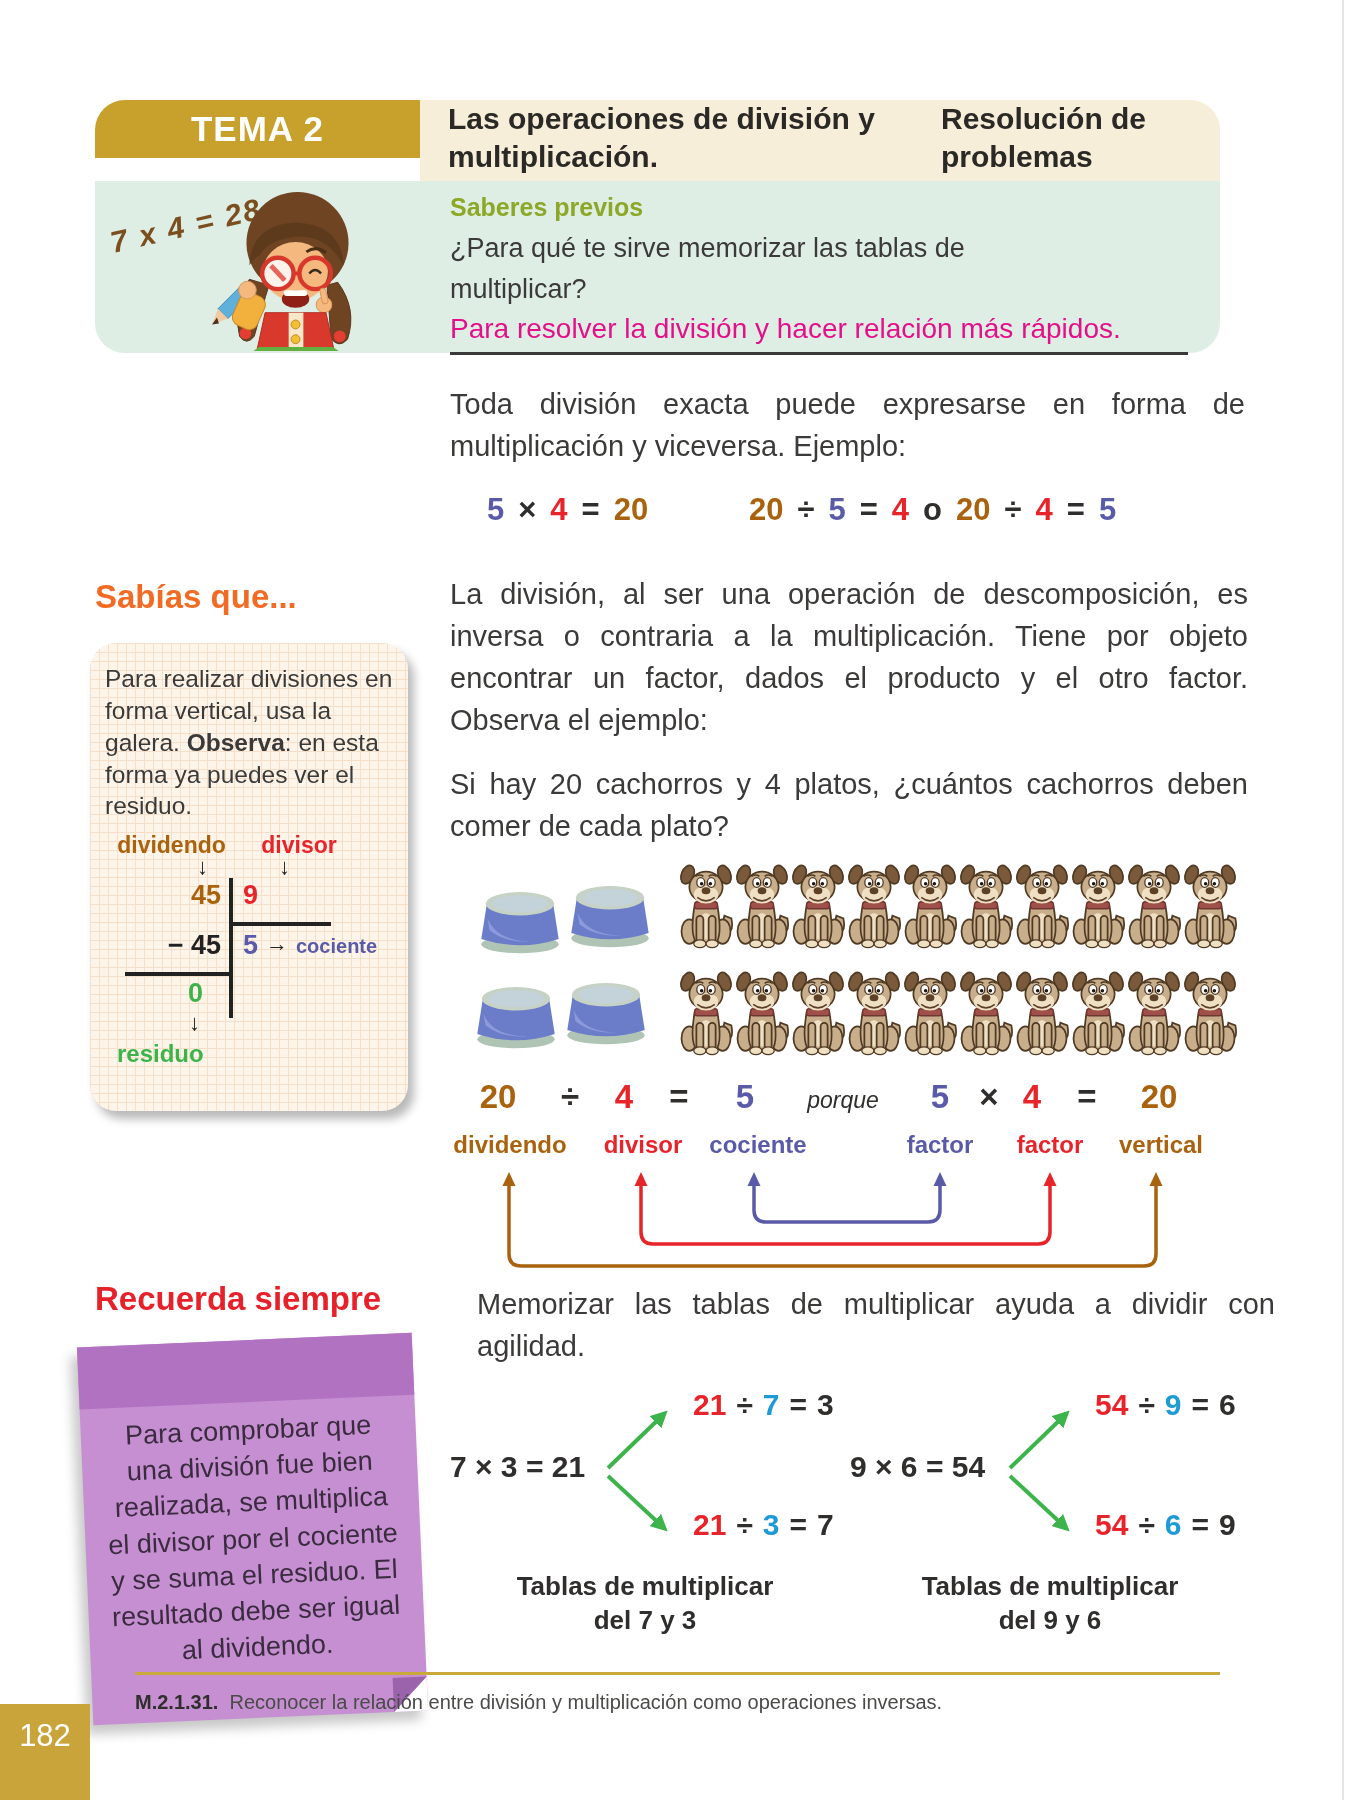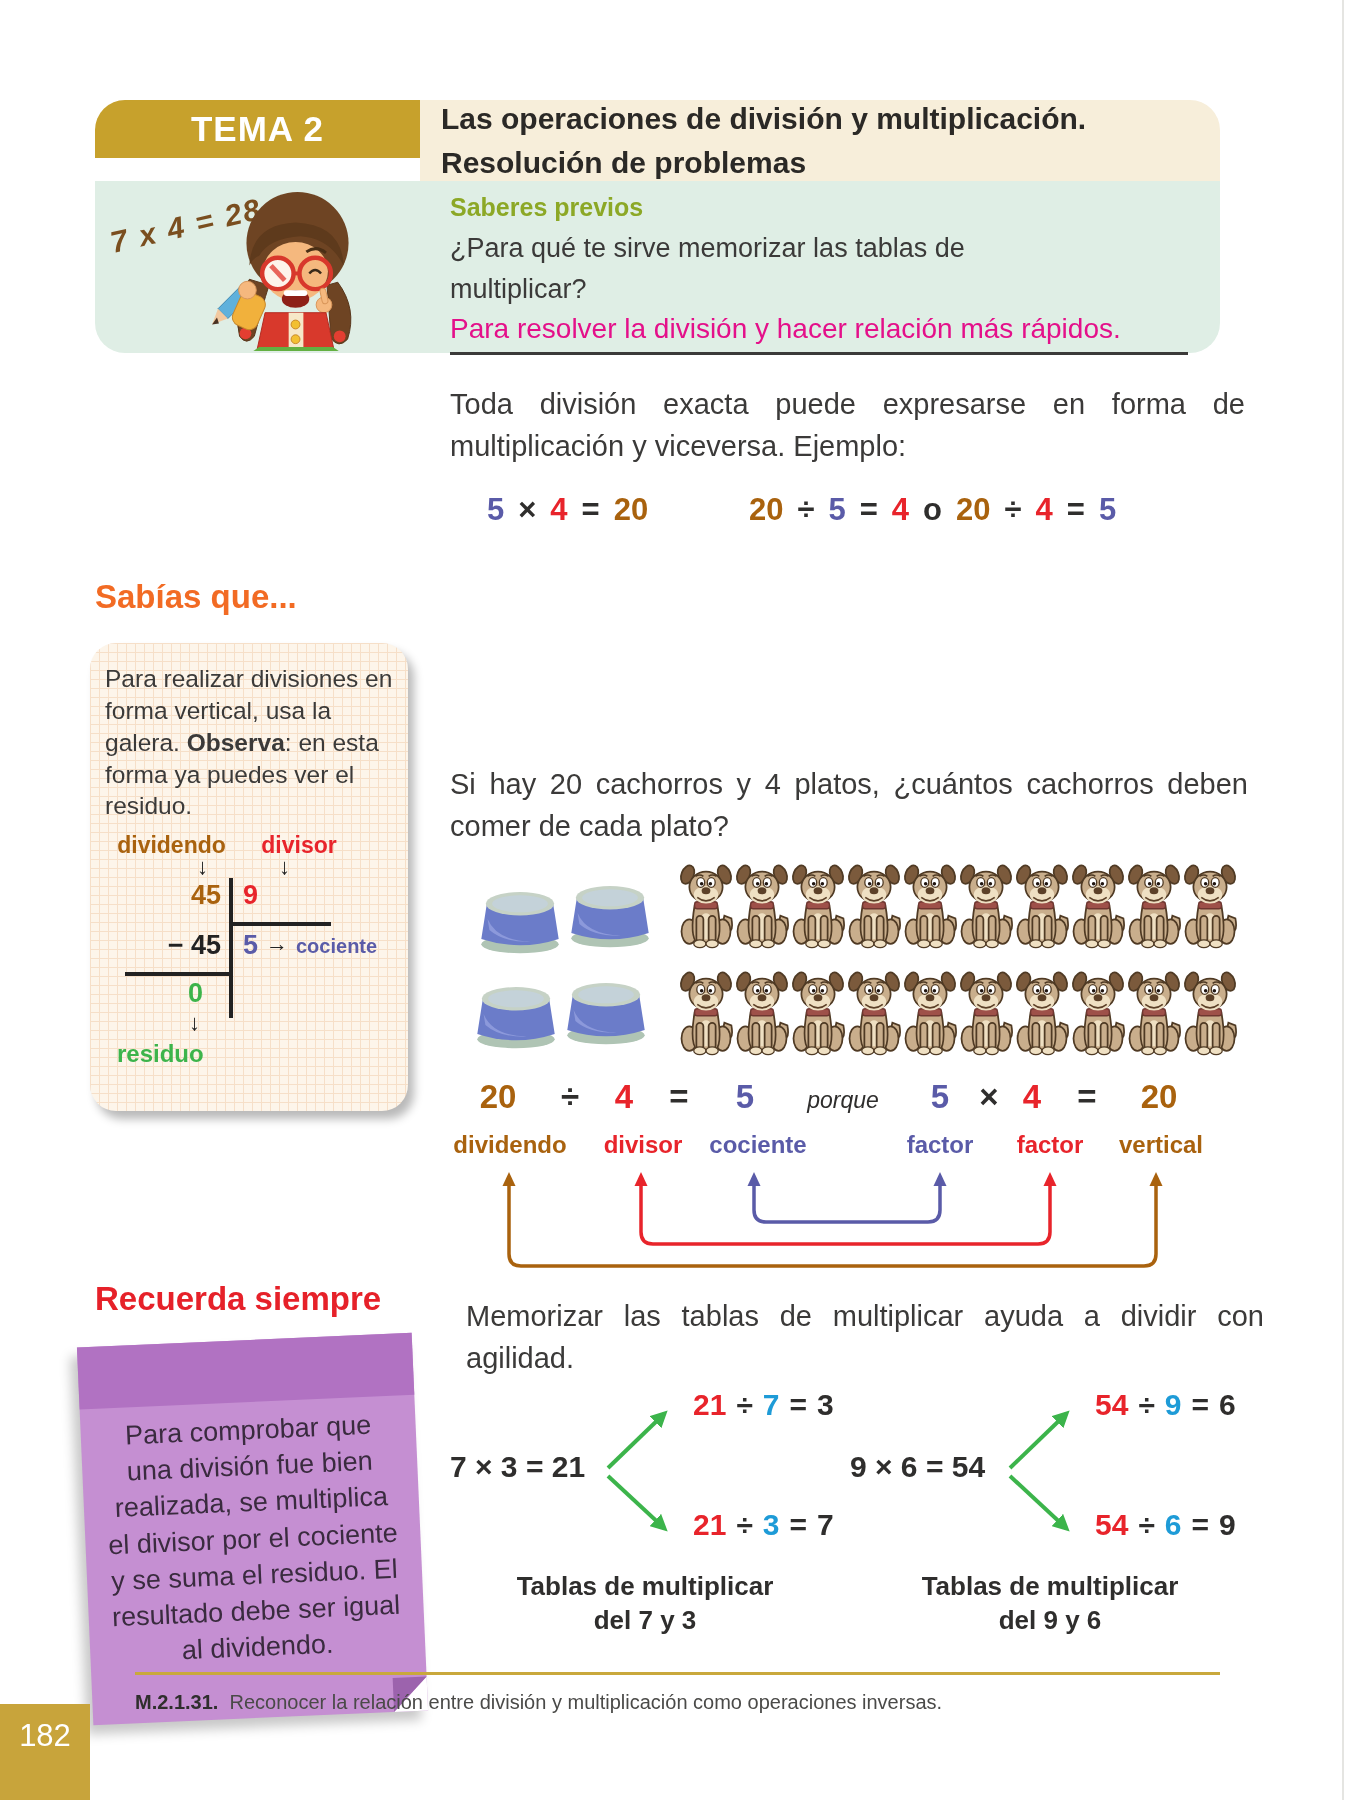--- a/index.html
+++ b/index.html
@@ -4,38 +4,38 @@
 <style>
   html,body{margin:0;padding:0;background:#fff;}
   #page{position:relative;width:1350px;height:1800px;background:#fff;overflow:hidden;
         font-family:"Liberation Sans",sans-serif;color:var(--c-text);}
   .abs{position:absolute;}
   
   #tema-block{left:95px;top:100px;width:325px;height:58px;background:var(--c-gold);
     border-radius:30px 0 0 0;display:flex;align-items:center;justify-content:center;
     color:#fff;font-size:35px;font-weight:bold;letter-spacing:1px;}
   #title-block{left:420px;top:100px;width:800px;height:82px;background:var(--c-cream);
-    border-radius:0 30px 0 0;display:flex;flex-direction:column;justify-content:space-between;
-    padding-left:21px;box-sizing:border-box;font-size:30px;font-weight:bold;color:#2B2926;line-height:1.26;}
+    border-radius:0 30px 0 0;display:flex;justify-content:center;
+    padding-left:28px;box-sizing:border-box;font-size:30px;font-weight:bold;color:#2B2926;line-height:1.26;}
   #mint-block{left:95px;top:181px;width:1125px;height:172px;background:var(--c-mint);
     border-radius:0 0 30px 30px;}
   #doodle{left:14px;top:28px;transform:rotate(-13deg);color:#7A4E1F;
     font-size:30px;font-weight:bold;font-style:italic;letter-spacing:2px;}
   #girl{left:85px;top:8px;width:235px;height:162px;}
   #saberes{left:355px;top:12px;width:745px;}
   #saberes-heading{color:var(--c-olive);font-size:25px;font-weight:bold;margin:0 0 6px 0;}
   #saberes-question{font-size:27px;color:var(--c-text);line-height:1.5;width:600px;margin:0;}
   #saberes-answer{font-size:28px;color:var(--c-pink);margin:4px 0 0 0;padding-bottom:7px;
     border-bottom:3px solid #3B3A39;width:738px;box-sizing:border-box;}
   
   .para{font-size:29px;color:var(--c-text);text-align:justify;line-height:1.45;}
   #p1{left:450px;top:383px;width:795px;}
   #p2{left:450px;top:573px;width:798px;}
   #p3{left:450px;top:763px;width:798px;}
-  #p4{left:466px;top:1283px;width:798px;margin-top:12px;}
+  #p4{left:477px;top:1283px;width:798px;}
   
   .tokrow{font-size:31px;font-weight:bold;white-space:nowrap;}
   .tokrow .tok{margin:0 7px;}
   #eq-mult{left:480px;top:492px;}
   #eq-div{left:742px;top:492px;}
   
   #sabias-heading{left:95px;top:578px;font-size:33px;font-weight:bold;color:var(--c-orange);}
   #sabias-box{left:90px;top:643px;width:318px;height:468px;border-radius:26px;
     background-color:var(--c-paper);
     background-image:
@@ -205,20 +205,21 @@
       <div class="abs g-num" style="left:134px;top:98px;color:var(--c-blueviolet);">5</div>
       <div class="abs g-arrow" style="left:157px;top:99px;">→</div>
       <div class="abs" style="left:187px;top:103px;font-size:20px;color:var(--c-blueviolet);">cociente</div>
       <div class="abs g-h2"></div>
       <div class="abs g-num" style="left:20px;top:146px;width:74px;text-align:right;color:var(--c-green);">0</div>
       <div class="abs g-arrow" style="left:80px;top:178px;">↓</div>
       <div class="abs" style="left:8px;top:208px;width:160px;font-size:24px;color:var(--c-green);">residuo</div>
     </div>
   </div>
 
+  <div class="abs para" id="p2">La división, al ser una operación de descomposición, es inversa o contraria a la multiplicación. Tiene por objeto encontrar un factor, dados el producto y el otro factor. Observa el ejemplo:</div>
   <div class="abs para" id="p3">Si hay 20 cachorros y 4 platos, ¿cuántos cachorros deben comer de cada plato?</div>
 
   <div class="abs" id="scene">
     <svg id="bowl-layer" width="220" height="212" style="position:absolute;left:0;top:0;">
         <use href="#bowl-symbol" x="25" y="24" width="90" height="80"></use>
         <use href="#bowl-symbol" x="115" y="18" width="90" height="80"></use>
         <use href="#bowl-symbol" x="21" y="119" width="90" height="80"></use>
         <use href="#bowl-symbol" x="111" y="115" width="90" height="80"></use>
       </svg>
     <svg id="dog-layer" width="566" height="212" style="position:absolute;left:228px;top:2px;">

